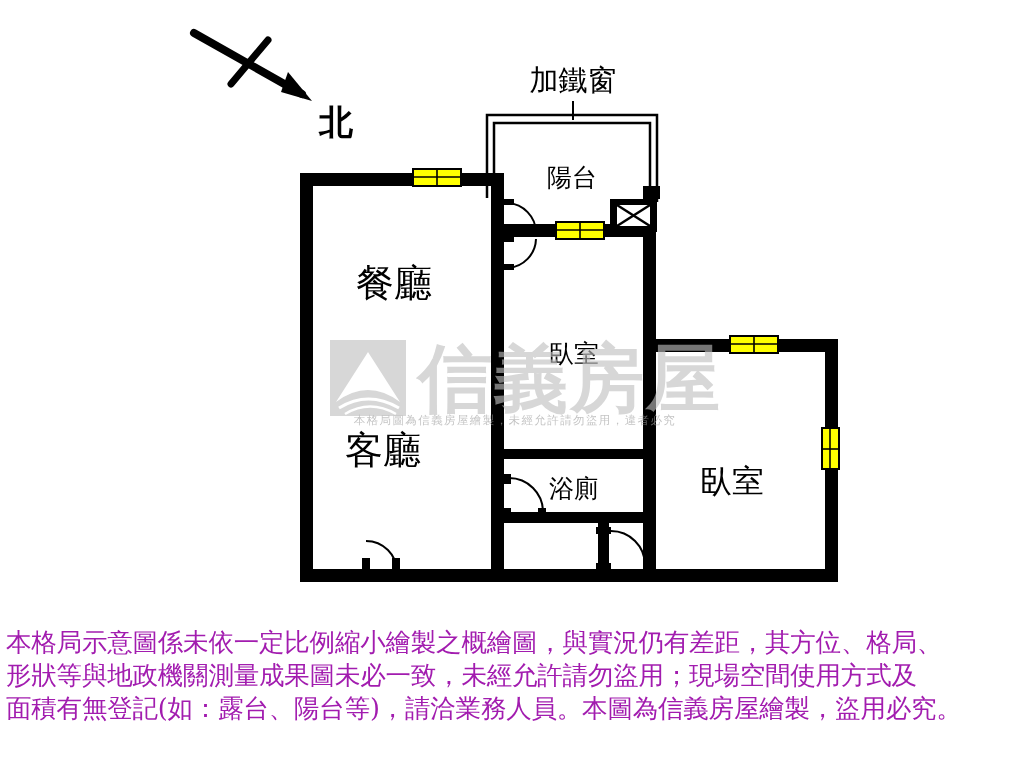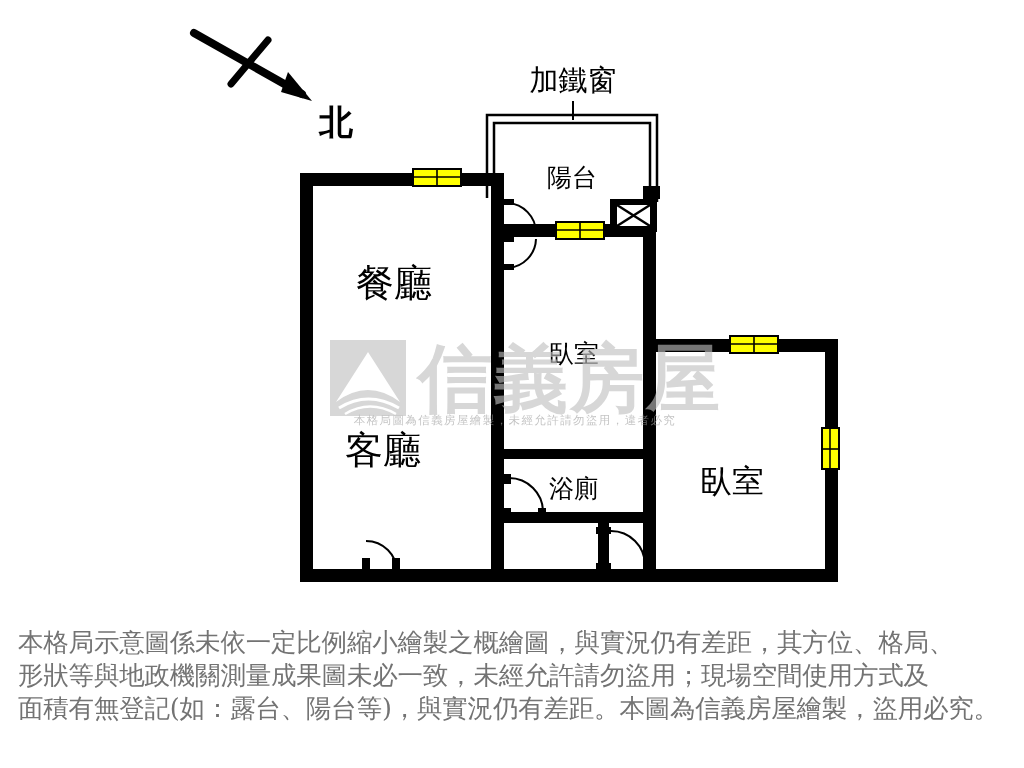--- a/index.html
+++ b/index.html
@@ -22,29 +22,29 @@
   #floorplan-svg {
     position: absolute;
     left: 0;
     top: 0;
     width: 1024px;
     height: 768px;
     display: block;
   }
   .disclaimer {
     position: absolute;
-    left: 12px;
+    left: 0;
     top: 626px;
     width: 952px;
     box-sizing: border-box;
     padding: 0 6px;
     font-family: "DejaVu Serif", "Liberation Serif", serif;
     font-size: 25.5px;
     line-height: 33px;
-    color: #737373;
+    color: #a21caf;
     letter-spacing: -0.2px;
     text-align: left;
   }
   .disclaimer div { white-space: nowrap; }
 </style>
 </head>
 <body>
 
 <div id="plan-root">
 
@@ -188,16 +188,16 @@
       </g>
       <text x="418" y="404" font-family="'DejaVu Serif','Liberation Serif',serif" font-size="74" font-weight="bold" fill="#bfbfbf" letter-spacing="2">信義房屋</text>
       <text x="515" y="424" text-anchor="middle" font-family="'DejaVu Sans','Liberation Sans',sans-serif" font-size="11.5" fill="#9f9f9f" letter-spacing="1.4">本格局圖為信義房屋繪製，未經允許請勿盜用，違者必究</text>
     </g>
 
   </svg>
 
   <div class="disclaimer">
     <div>本格局示意圖係未依一定比例縮小繪製之概繪圖，與實況仍有差距，其方位、格局、</div>
     <div>形狀等與地政機關測量成果圖未必一致，未經允許請勿盜用；現場空間使用方式及</div>
-    <div>面積有無登記(如：露台、陽台等)，與實況仍有差距。本圖為信義房屋繪製，盜用必究。</div>
+    <div>面積有無登記(如：露台、陽台等)，請洽業務人員。本圖為信義房屋繪製，盜用必究。</div>
   </div>
 
 </div>
 
 </body></html>

